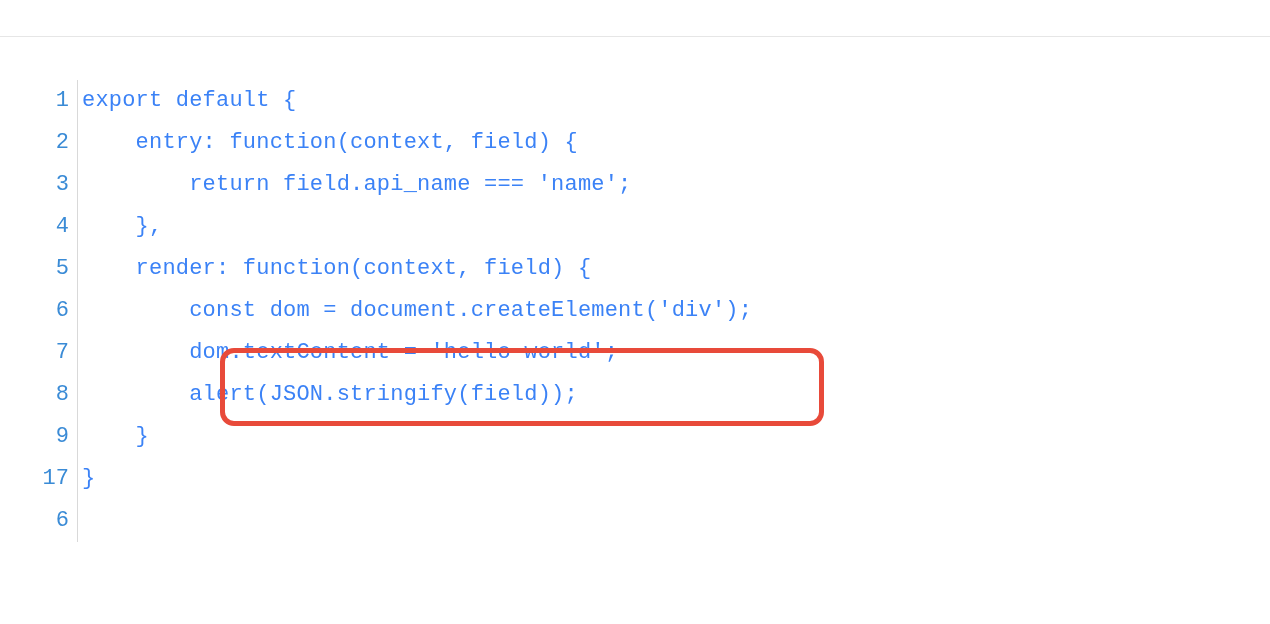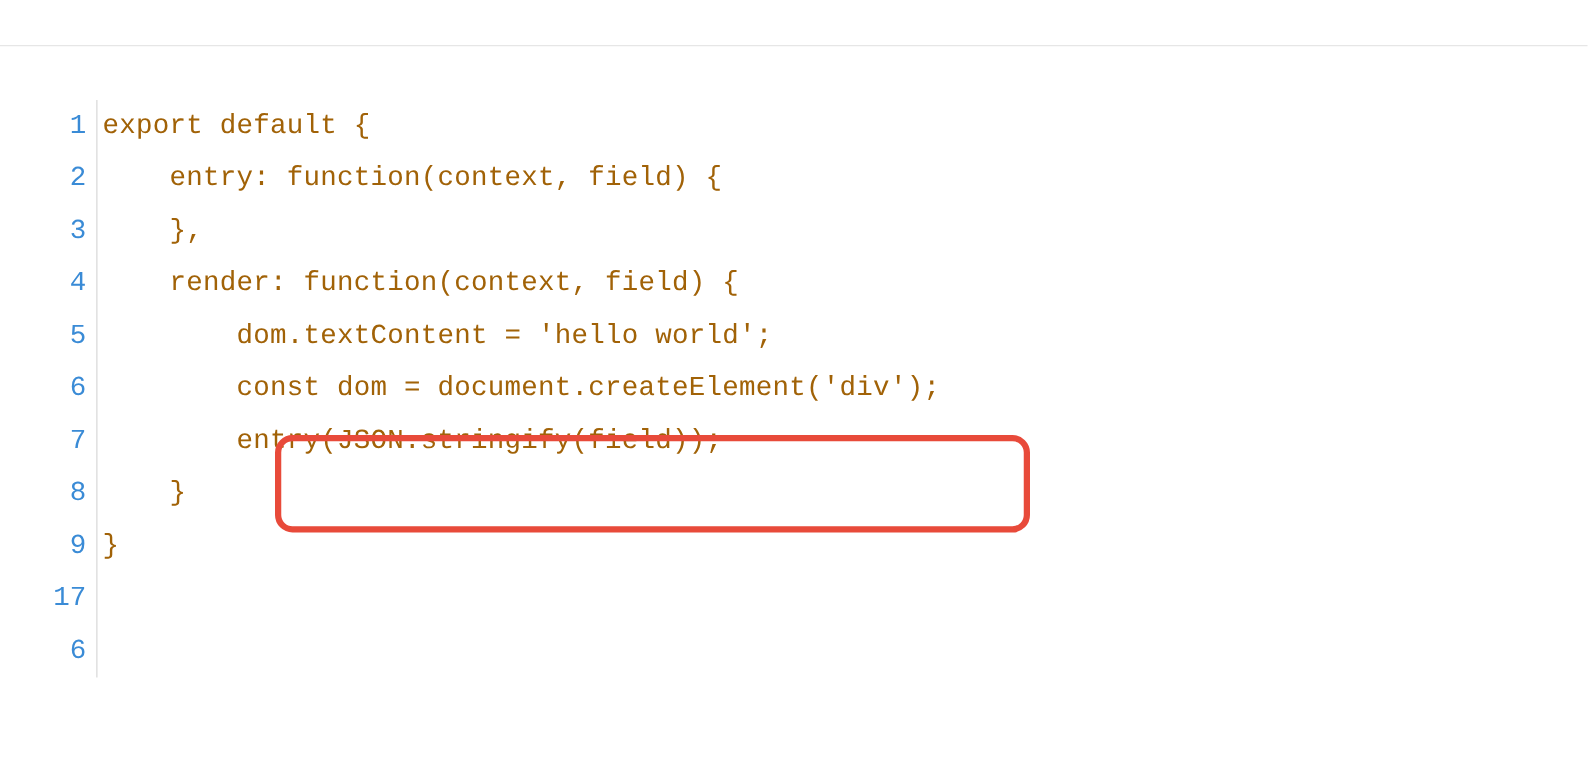--- a/index.html
+++ b/index.html
@@ -38,21 +38,21 @@
   }
   .code {
     position: absolute;
     left: 52px; top: 0;
     right: 0;
   }
   .code .row {
     height: 42px;
     line-height: 42px;
     font-size: 22px;
-    color: #a16207;
+    color: #3b82f6;
     white-space: pre;
     font-family: "Courier New", Courier, monospace;
     letter-spacing: 0.2px;
   }
   .highlight-box {
     position: absolute;
     border: 5px solid #e84a3a;
     border-radius: 14px;
     pointer-events: none;
   }
@@ -72,22 +72,23 @@
     <div class="ln">6</div>
     <div class="ln">7</div>
     <div class="ln">8</div>
     <div class="ln">9</div>
     <div class="ln">17</div>
     <div class="ln">6</div>
   </div>
   <div class="code">
     <div class="row">export default {</div>
     <div class="row">    entry: function(context, field) {</div>
+    <div class="row">        return field.api_name === 'name';</div>
     <div class="row">    },</div>
     <div class="row">    render: function(context, field) {</div>
+    <div class="row">        const dom = document.createElement('div');</div>
     <div class="row">        dom.textContent = 'hello world';</div>
-    <div class="row">        const dom = document.createElement('div');</div>
-    <div class="row">        entry(JSON.stringify(field));</div>
+    <div class="row">        alert(JSON.stringify(field));</div>
     <div class="row">    }</div>
     <div class="row">}</div>
   </div>
   <div class="highlight-box" style="left: 190px; top: 268px; width: 604px; height: 78px;"></div>
 </div>
 
 </body></html>

